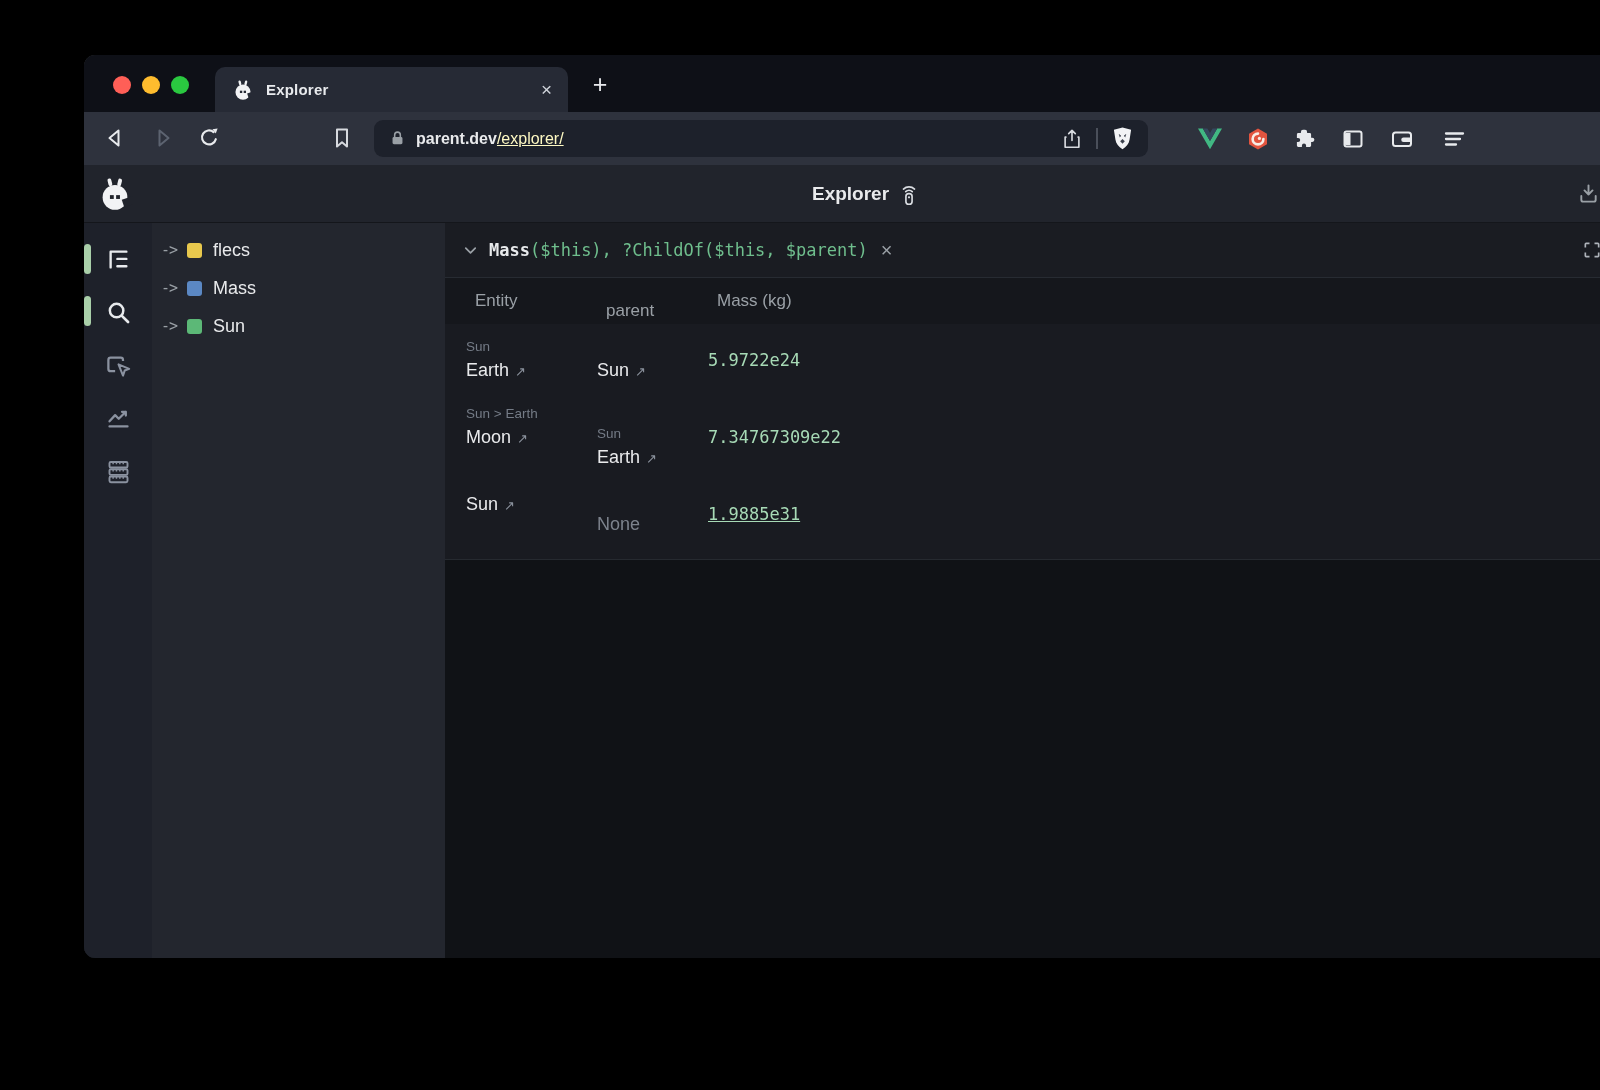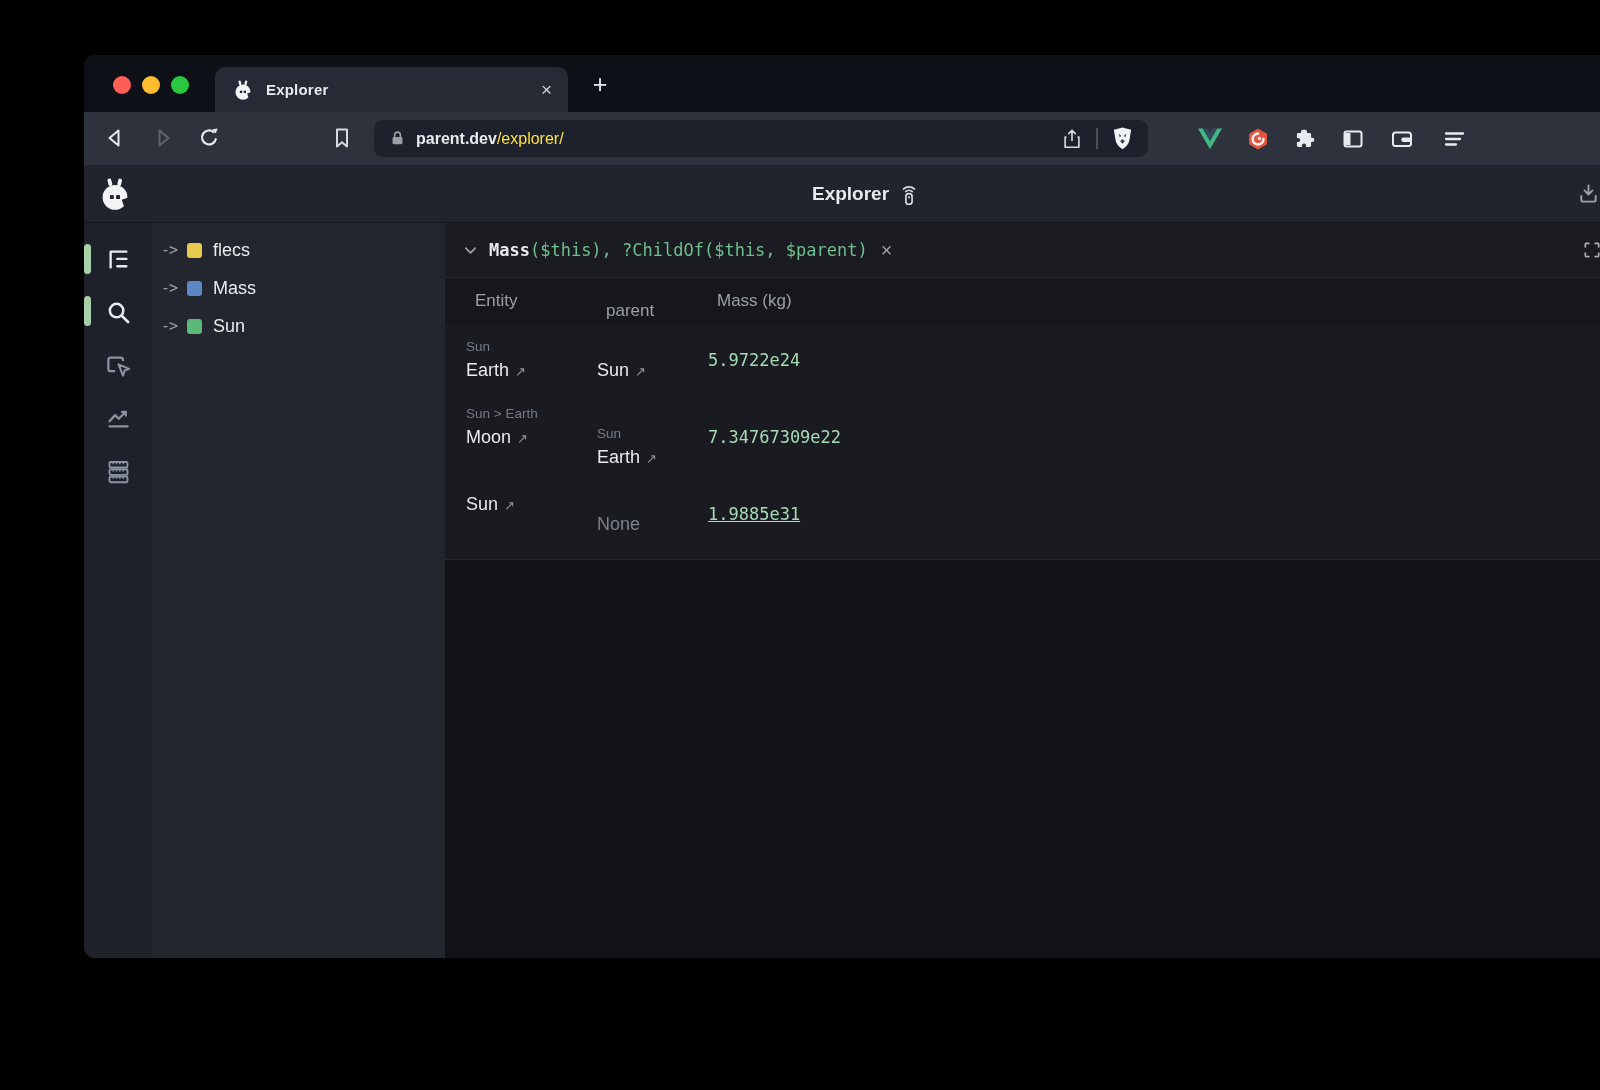--- a/index.html
+++ b/index.html
@@ -26,21 +26,21 @@
   .newtab { position:absolute; left:503px; top:17px; width:26px; height:26px; color:#e8eaed;
             font-size:25px; font-weight:400; text-align:center; line-height:24px; }
 
   
   .toolbar { position:relative; height:53px; background:#2e323d; flex:none; }
   .tb-icon { position:absolute; top:14px; width:24px; height:24px; }
   .urlbar { position:absolute; left:290px; top:8px; width:774px; height:37px; background:#1d212b;
             border-radius:9px; display:flex; align-items:center; }
   .urlbar .lock { margin-left:15px; width:17px; height:17px; flex:none; }
   .url-domain { margin-left:10px; font-size:16px; color:#e9eaec; font-weight:700; }
-  .url-path { font-size:16px; color:#fde047; font-weight:400; }
+  .url-path { font-size:16px; color:#fef9c3; font-weight:400;text-decoration:underline; }
   .urlbar .spacer { flex:1; }
   .share-ic { width:22px; height:22px; flex:none; }
   .tb-divider { width:2px; height:21px; background:#4a4f5a; margin:0 13px; flex:none; }
   .lion { width:23px; height:25px; margin-right:14px; flex:none; }
   .ext { position:absolute; top:15px; width:24px; height:24px; }
 
   
   .appheader { position:relative; height:58px; background:#21242c; flex:none;
                border-bottom:1px solid #14161b; }
   .flecs-logo-big { position:absolute; left:13px; top:11px; width:36px; height:36px; }

